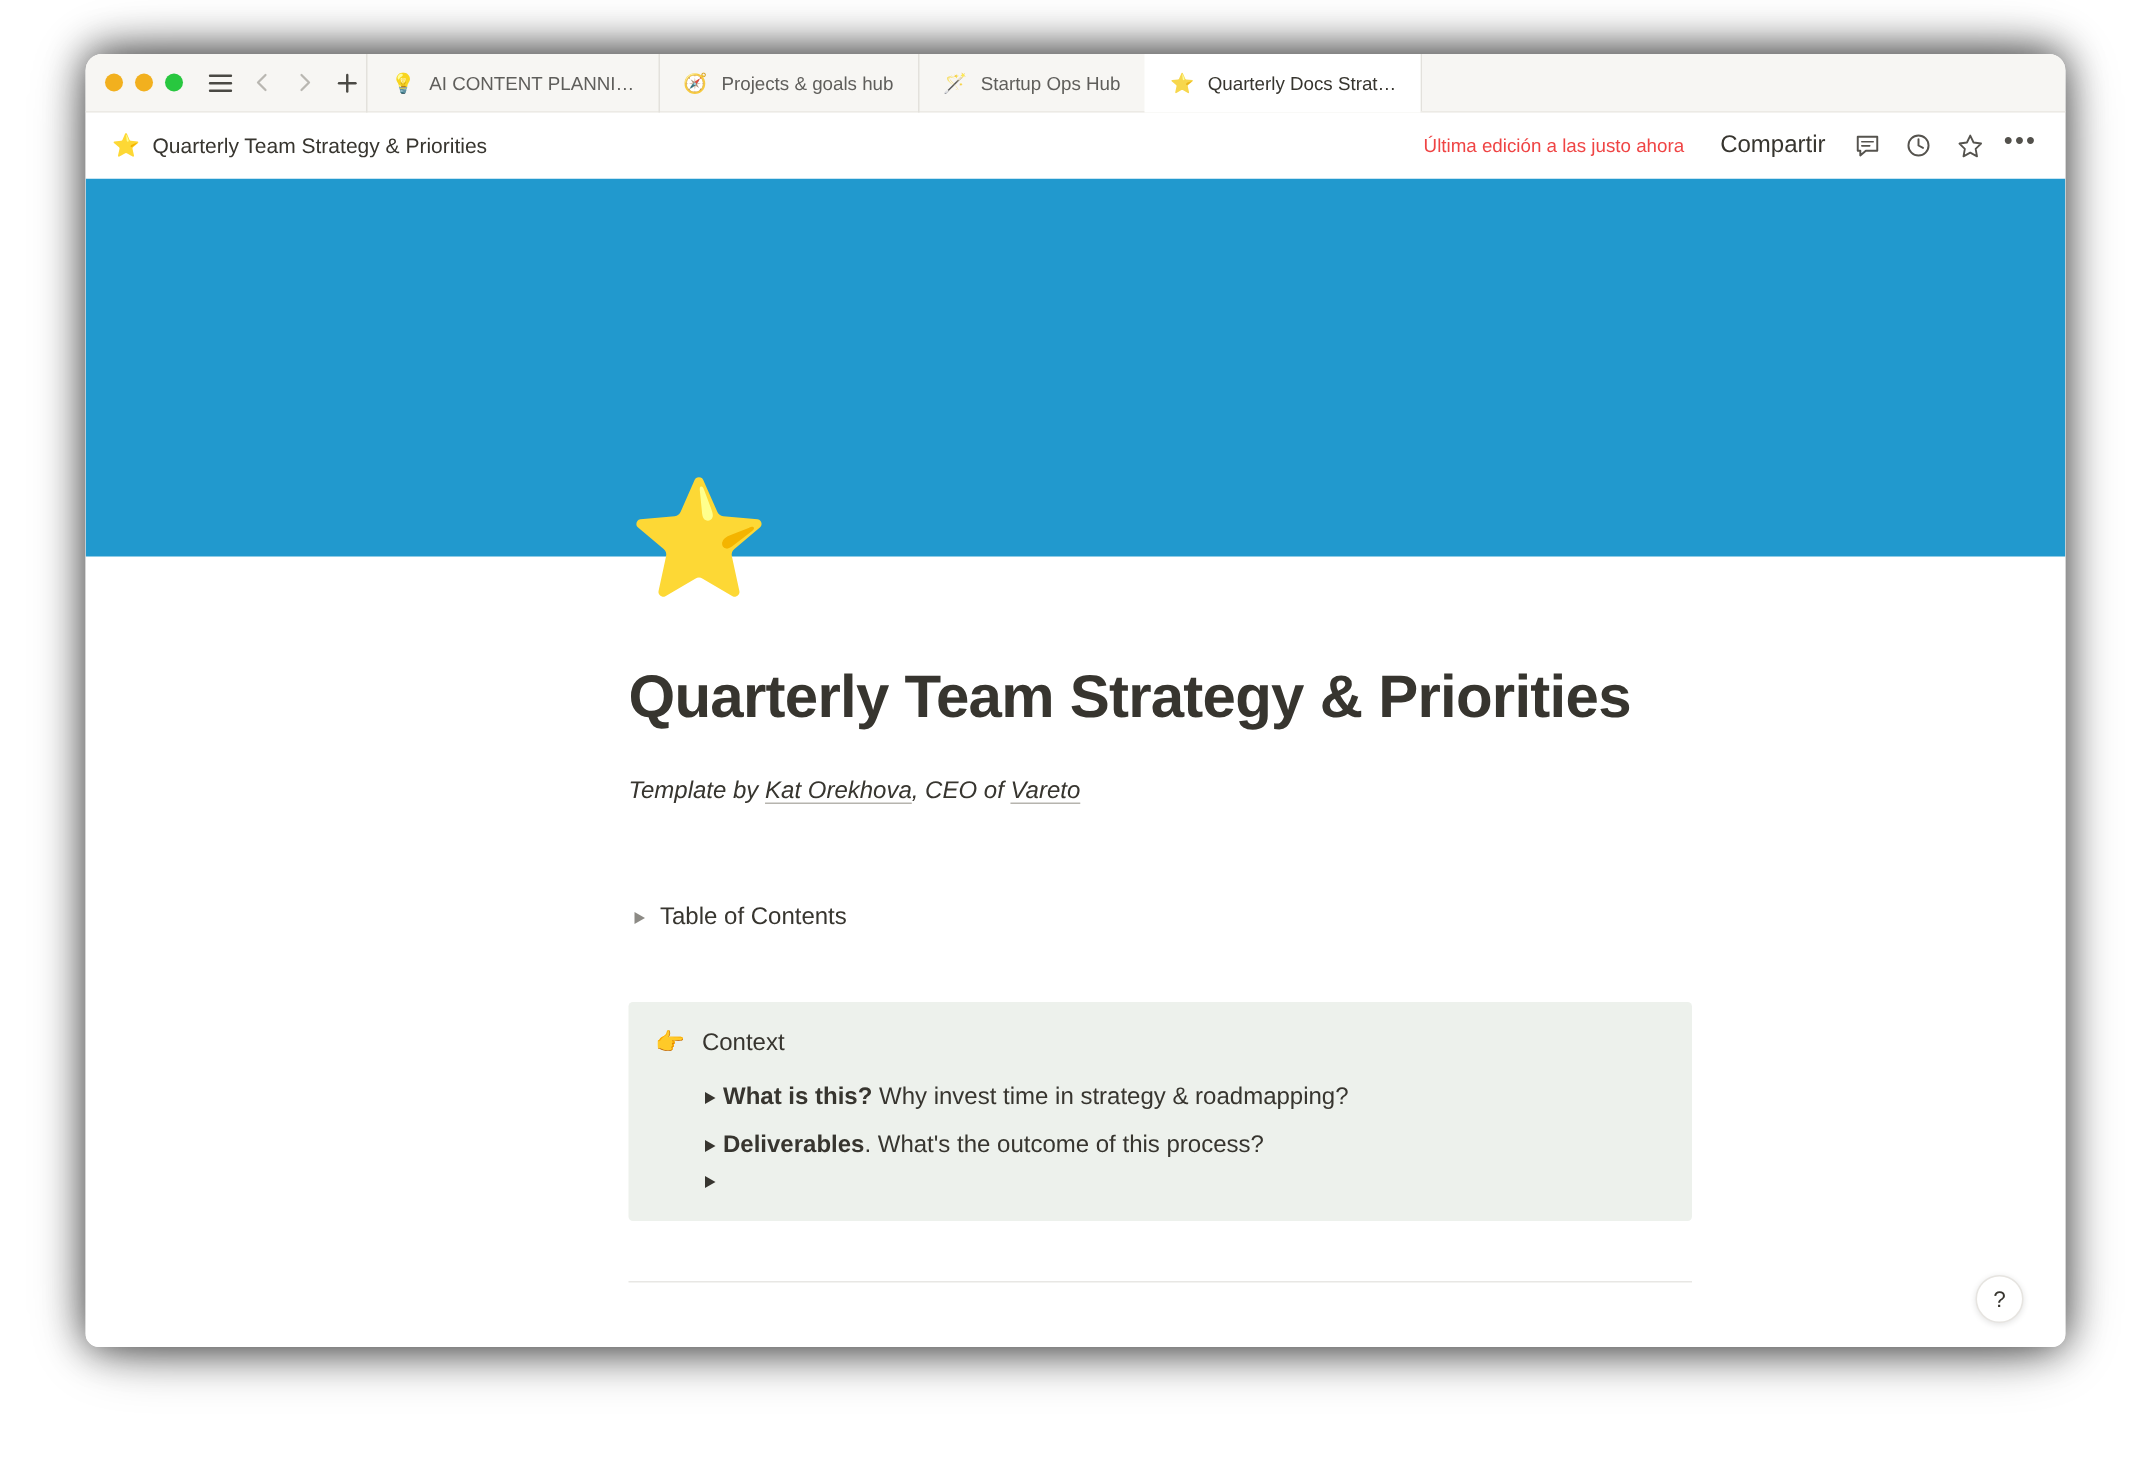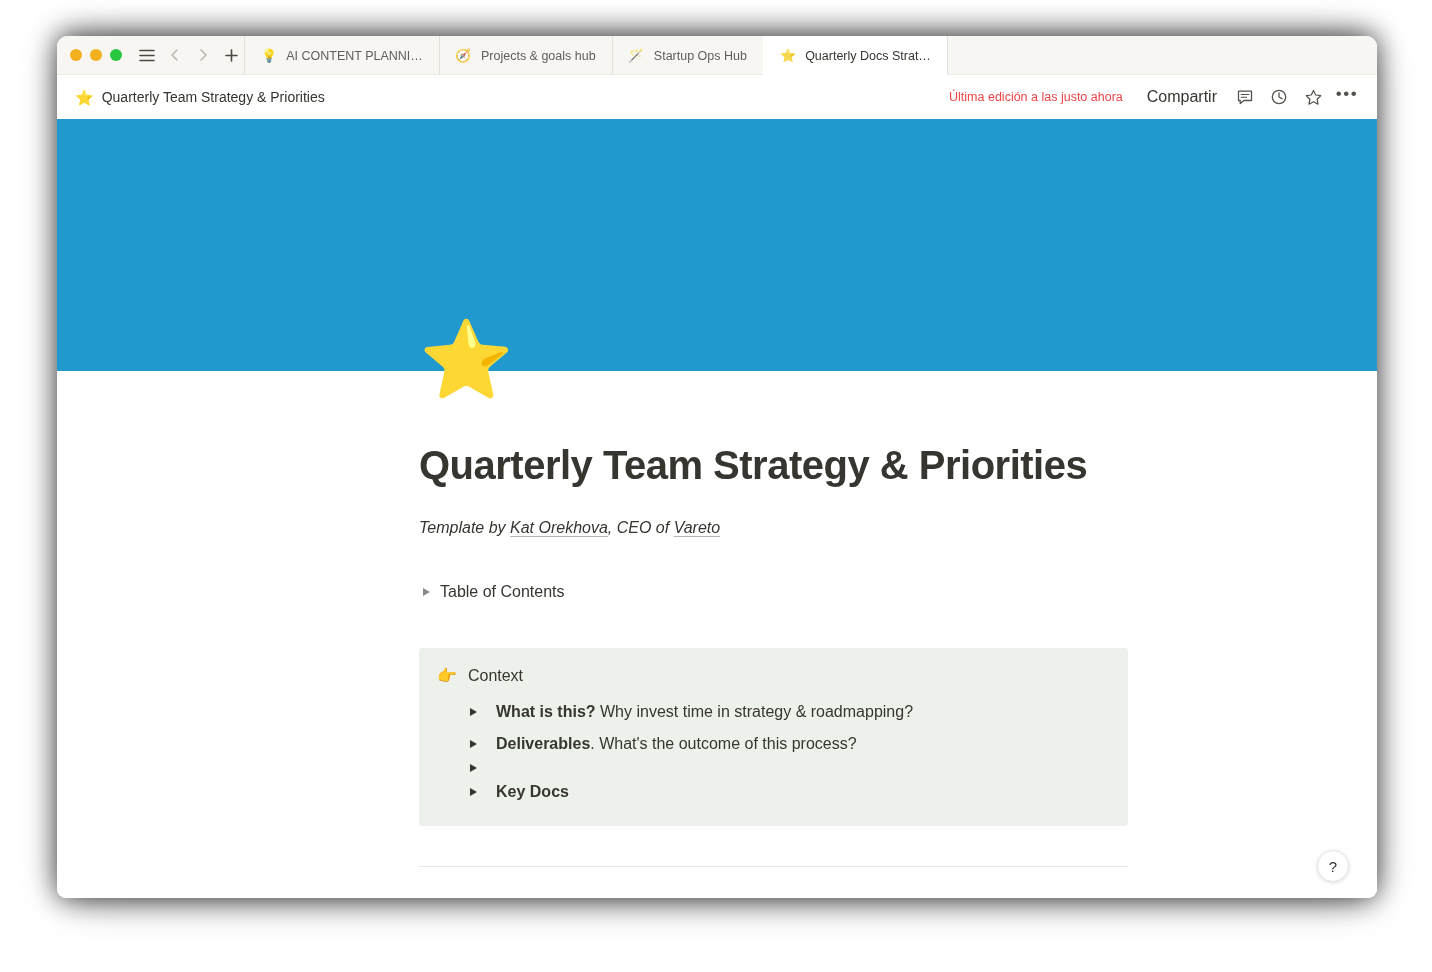--- a/index.html
+++ b/index.html
@@ -234,21 +234,21 @@
     color: #37352f;
     line-height: 1.4;
   }
   .doc-sub .lnk {
     text-decoration: underline;
     text-decoration-color: #b6b4ae;
     text-underline-offset: 3px;
   }
 
   .toc-toggle {
-    margin-top: 41px;
+    margin-top: 61px;
     display: flex;
     align-items: center;
     gap: 10px;
     font-size: 16px;
     color: #37352f;
     line-height: 1.5;
   }
   .tri {
     width: 0; height: 0;
     border-left: 7px solid #8c8a85;
@@ -280,21 +280,21 @@
   }
   .callout-emoji { font-size: 16px; line-height: 1.5; }
 
   .callout-list {
     margin-top: 8px;
     padding-left: 33px;
   }
   .callout-item {
     display: flex;
     align-items: baseline;
-    gap: 19px;
+    gap: 5px;
     font-size: 16px;
     color: #37352f;
     line-height: 1.5;
     padding: 4px 0;
   }
   .callout-item .tri { align-self: center; margin-left: 0; }
   .callout-item b { font-weight: 700; }
 
   .divider {
     margin-top: 40px;
@@ -456,24 +456,20 @@
               <span class="tri dark"></span>
               <span><b>What is this?</b><span> Why invest time in strategy &amp; roadmapping?</span></span>
             </div>
             <div class="callout-item">
               <span class="tri dark"></span>
               <span><b>Deliverables</b><span>. What's the outcome of this process?</span></span>
             </div>
             <div class="callout-item">
               <span class="tri dark"></span>
             </div>
-            <div class="callout-item">
-              <span class="tri dark"></span>
-              <span><b>Key Docs</b><span></span></span>
-            </div>
           </div>
         </div>
 
         <div class="divider"></div>
 
       </div>
 
       <div class="help-btn">?</div>
 
     </div>

